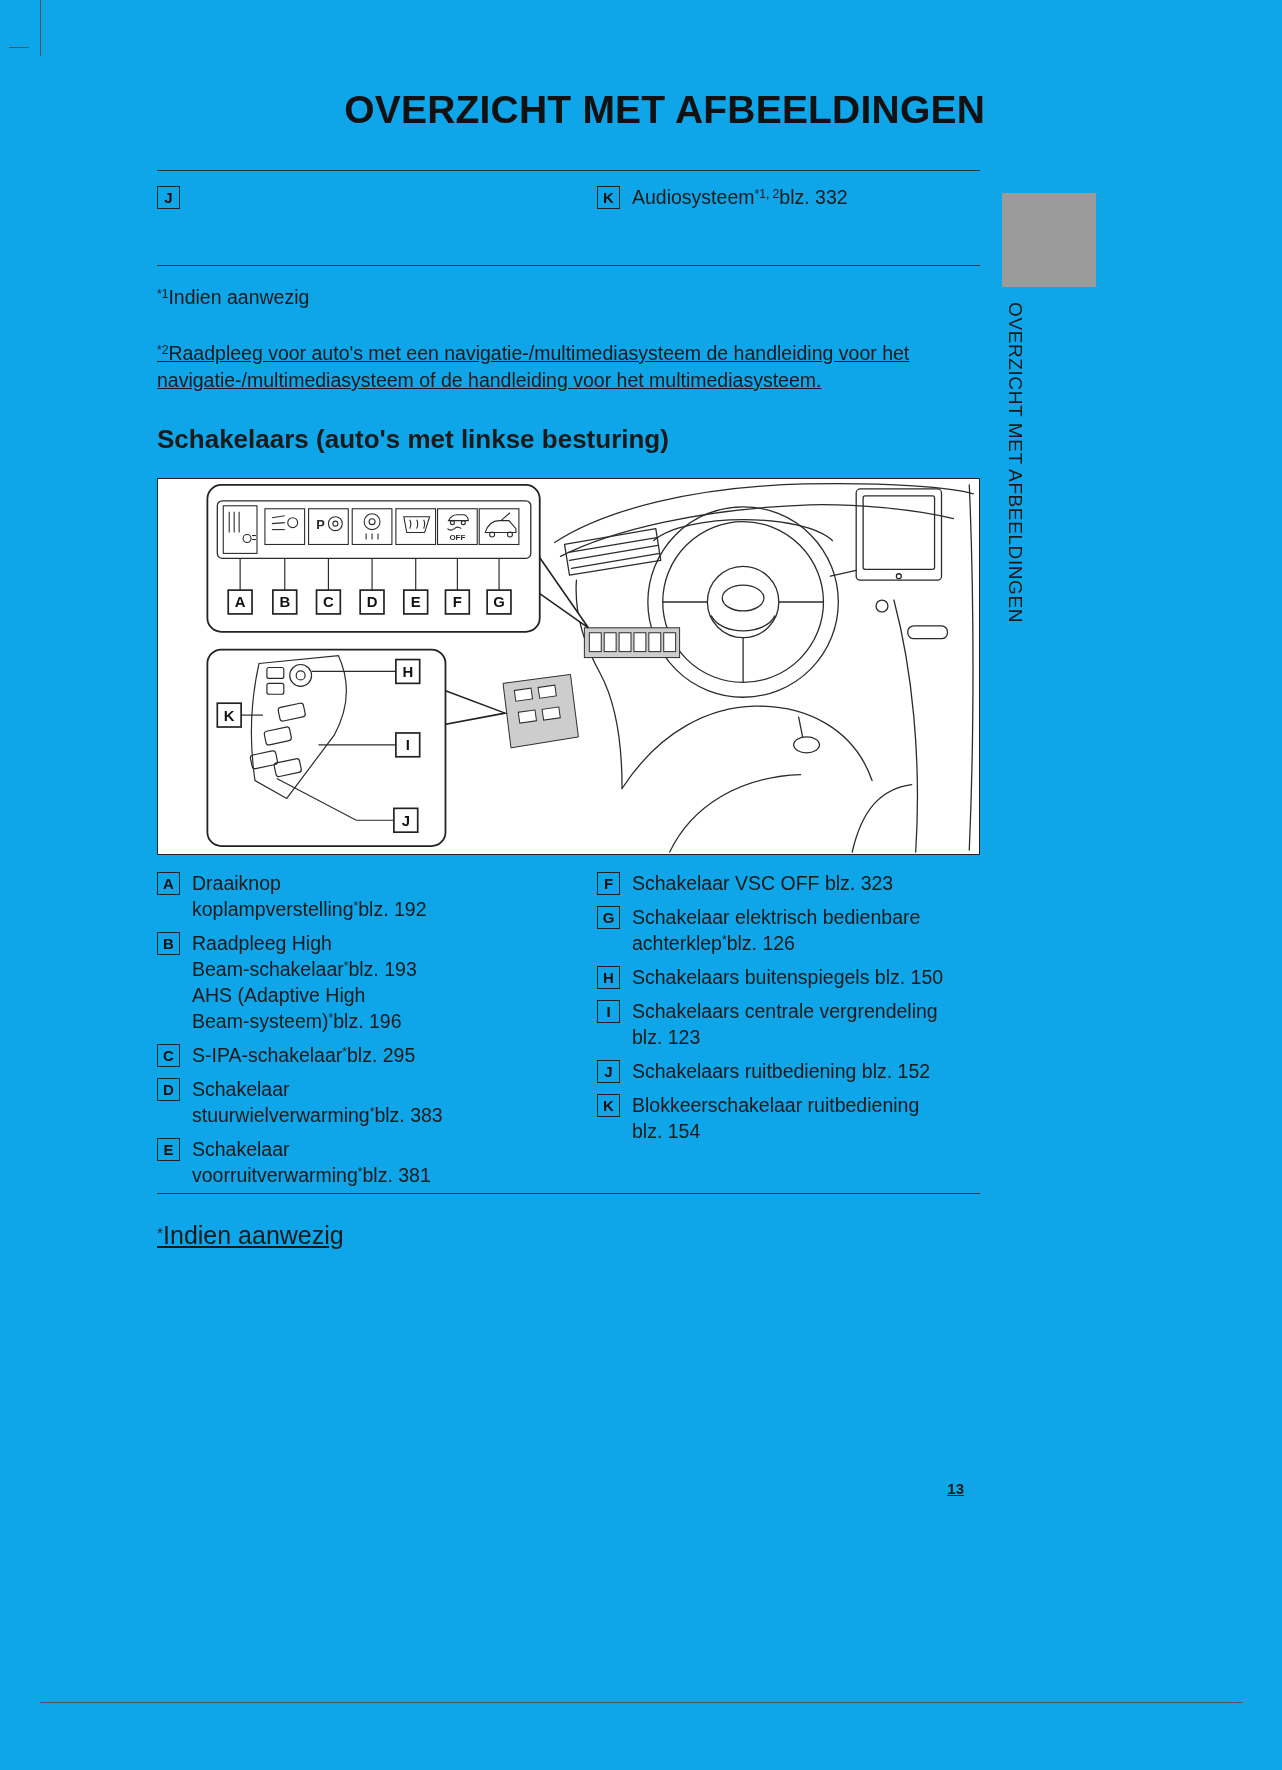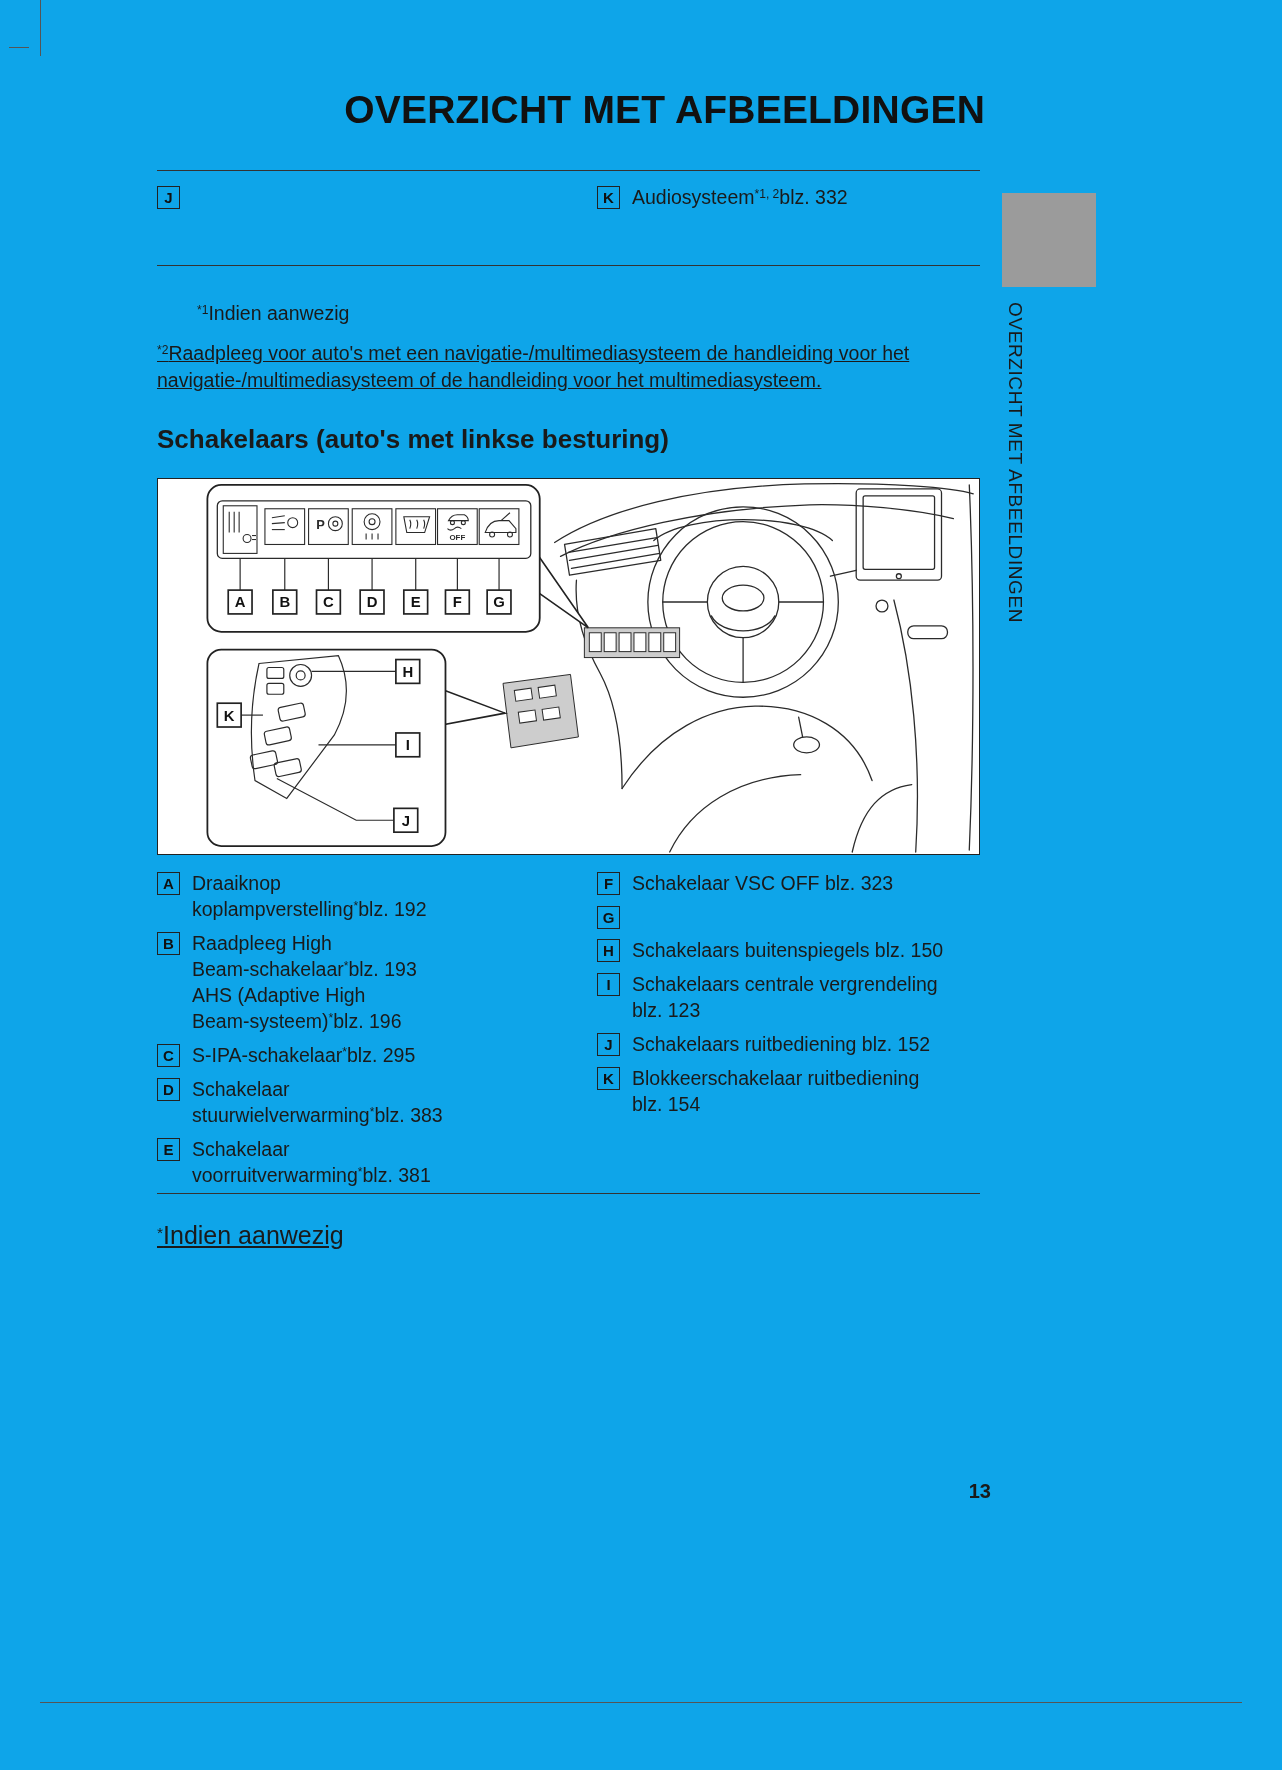--- a/index.html
+++ b/index.html
@@ -31,22 +31,22 @@
   .diagram { position:absolute; left:157px; top:478px; width:823px; height:377px;
              border:1.5px solid #222; background:#fff; }
 
   .col { position:absolute; top:870px; }
   .col-left { left:157px; width:432px; }
   .col-right { left:597px; width:386px; }
   .legend-item { display:flex; gap:12px; margin-bottom:8px; }
 
   .bottom-fn { position:absolute; left:157px; top:1221px; font-size:25px;text-decoration:underline; }
 
-  .page-number { position:absolute; left:168px; top:1480px; width:823px;
-                 text-align:right; font-size:20px; font-weight:bold; }
+  .page-number { position:absolute; left:141px; top:1480px; width:823px;
+                 text-align:right; font-size:15px; font-weight:bold;text-decoration:underline; }
 
   .gray-square { position:absolute; left:1002px; top:193px; width:94px; height:94px;
                  background:#9b9b9b; }
 
   .sidebar-vertical { position:absolute; left:1004px; top:302px;
                       writing-mode:vertical-rl; font-size:19px; letter-spacing:0.6px;
                       color:#1a1a1a; white-space:nowrap; }
 
   svg text.callout-letter { font-family:"Liberation Sans", sans-serif; font-size:15px;
                             font-weight:bold; fill:#111; }
@@ -73,21 +73,21 @@
   </div>
   <div style="position:absolute; left:597px; top:184px; width:386px;">
     <div class="ref-item">
       <span class="lbox">K</span>
       <div class="ltext">
         <div>Audiosysteem<sup>*1, 2</sup>blz. 332</div>
       </div>
     </div>
   </div>
 
-  <div class="fn" style="top:300px;margin-left:40px;"><sup>*1</sup>Indien aanwezig</div>
+  <div class="fn" style="top:284px;"><sup>*1</sup>Indien aanwezig</div>
   <div class="fn" style="top:340px;text-decoration:underline;"><sup>*2</sup>Raadpleeg voor auto's met een navigatie-/multimediasysteem de handleiding voor het navigatie-/multimediasysteem of de handleiding voor het multimediasysteem.</div>
 
   <div class="sect-heading">Schakelaars (auto's met linkse besturing)</div>
 
   <div class="diagram">
     <svg viewBox="0 0 823 377" width="820" height="374" xmlns="http://www.w3.org/2000/svg">
 
       <g stroke="#2b2b2b" fill="none" stroke-width="1.3" stroke-linecap="round" stroke-linejoin="round">
         <path d="M398 64 C 450 30, 540 8, 650 5 C 735 3, 800 9, 820 15"></path>
         <path d="M404 78 C 455 52, 545 30, 655 26 C 700 25, 760 30, 800 40"></path>
@@ -312,20 +312,24 @@
 
   <div class="col col-right">
     <div class="legend-item">
       <span class="lbox">F</span>
       <div class="ltext">
         <div>Schakelaar VSC OFF blz. 323</div>
       </div>
     </div>
     <div class="legend-item">
       <span class="lbox">G</span>
+      <div class="ltext">
+        <div>Schakelaar elektrisch bedienbare</div>
+        <div>achterklep<sup>*</sup>blz. 126</div>
+      </div>
     </div>
     <div class="legend-item">
       <span class="lbox">H</span>
       <div class="ltext">
         <div>Schakelaars buitenspiegels blz. 150</div>
       </div>
     </div>
     <div class="legend-item">
       <span class="lbox">I</span>
       <div class="ltext">

